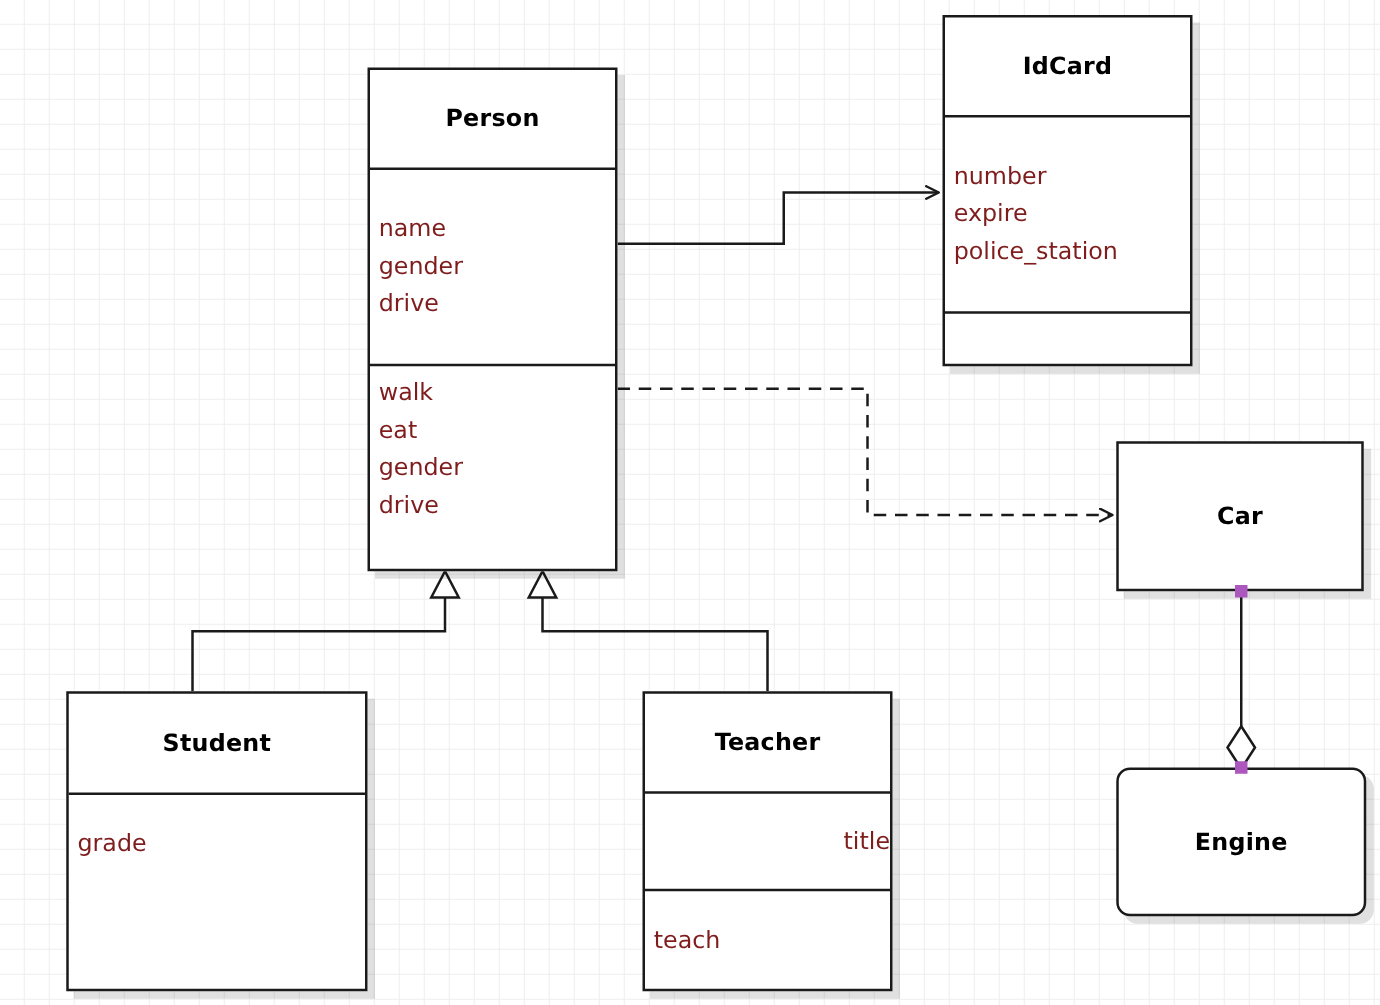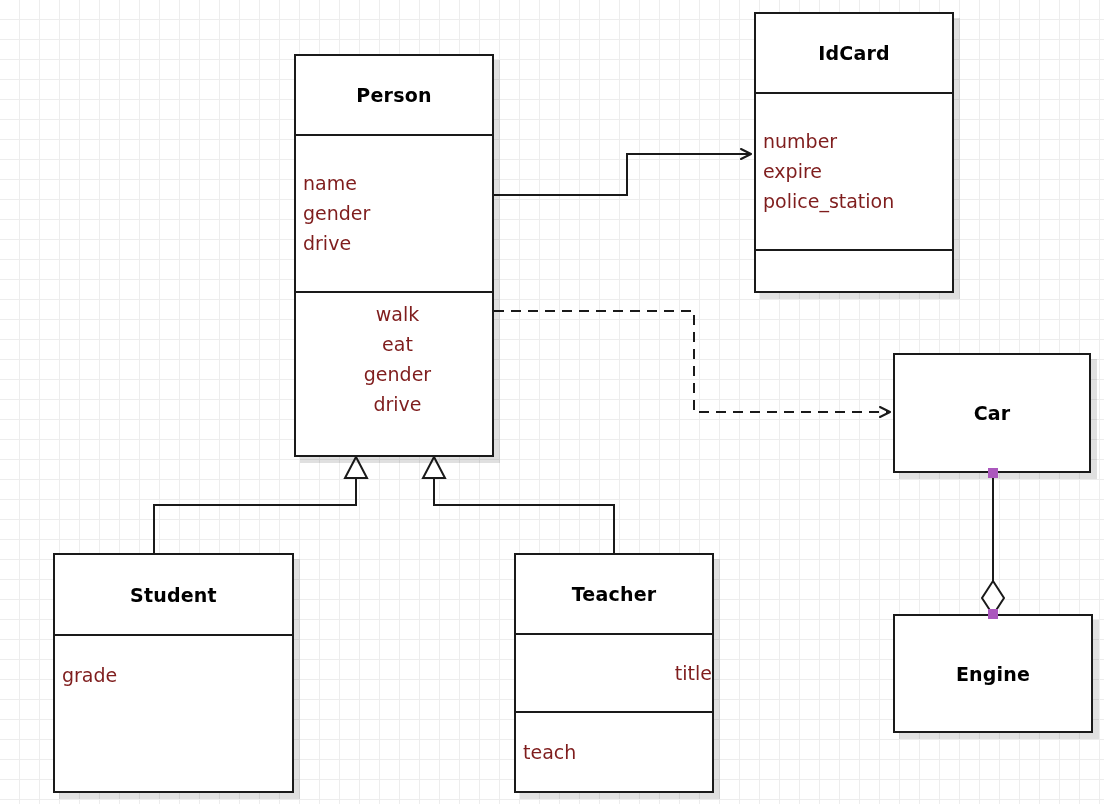--- a/index.html
+++ b/index.html
@@ -60,21 +60,20 @@
     flex-direction: column;
     justify-content: center;
     padding-left: 7px;
     font-size: 19px;
     color: #7f1d1d;
     line-height: 30px;
   }
   .cls-body.top-align {
     justify-content: flex-start;
     padding-top: 6px;
-    text-align: center;
   }
   .member {
     white-space: nowrap;
   }
   .handle {
     position: absolute;
     width: 10px;
     height: 10px;
     background: #ab57bd;
     z-index: 6;
@@ -165,21 +164,21 @@
       <span class="member">teach</span>
     </div>
   </div>
 
   <div class="uml-class" style="left:893px; top:353px; width:198px; height:120px;">
     <div class="compartment cls-title" style="height:120px;">
       <span>Car</span>
     </div>
   </div>
 
-  <div class="uml-class" style="left:893px; top:614px; width:200px; height:119px;">
+  <div class="uml-class" style="left:893px; top:614px; width:200px; height:119px;border-radius:11px;">
     <div class="compartment cls-title" style="height:119px;">
       <span>Engine</span>
     </div>
   </div>
 
   <div class="handle" style="left:988px; top:468px;"></div>
   <div class="handle" style="left:988px; top:609px;"></div>
 
 </div>
 

